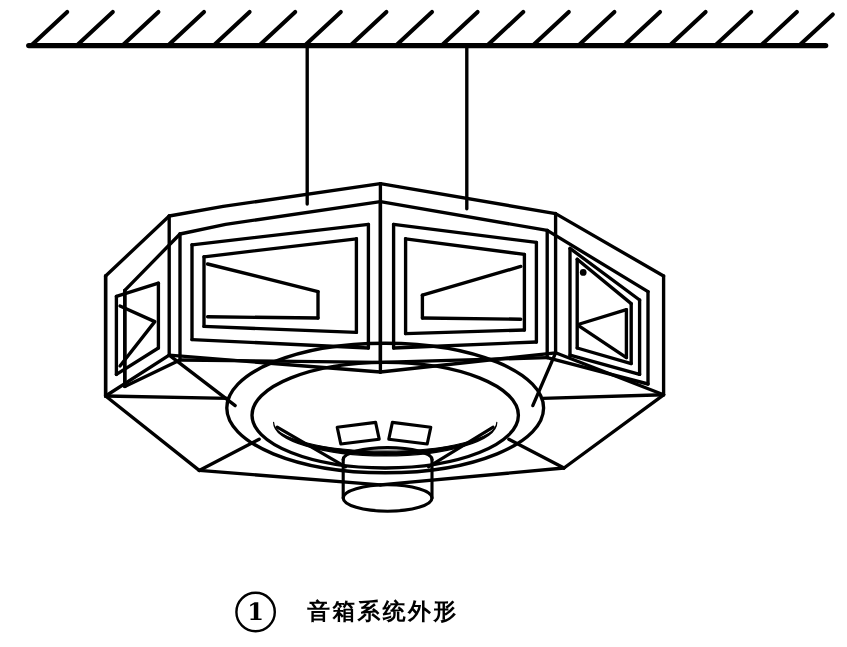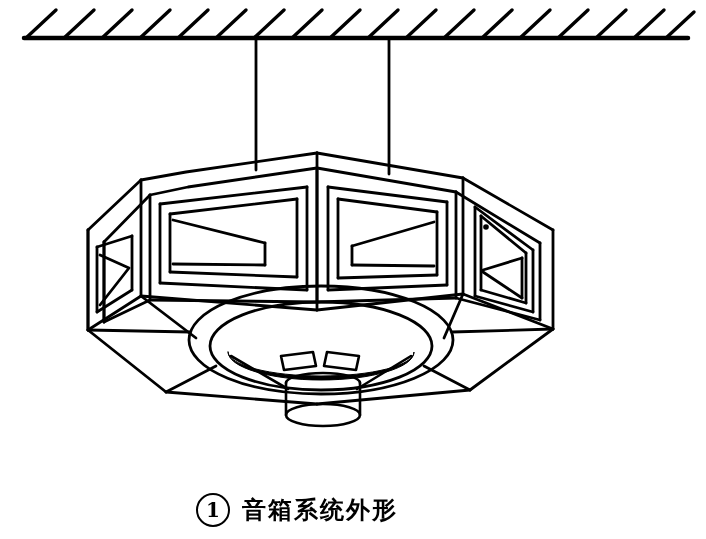--- a/index.html
+++ b/index.html
@@ -48,23 +48,23 @@
     align-items: center;
     justify-content: center;
     font-family: "DejaVu Serif", "Liberation Serif", serif;
     font-size: 20px;
     font-weight: 700;
     line-height: 1;
     color: #000;
     box-sizing: border-box;
   }
   .caption-text {
-    margin-left: 12px;
+    margin-left: 26px;
     font-family: "DejaVu Sans", "Liberation Sans", sans-serif;
-    font-size: 24px;
+    font-size: 19px;
     font-weight: 700;
     letter-spacing: 2px;
     color: #000;
     white-space: nowrap;
   }
 </style>
 </head>
 <body>
 
 <div id="figure-root">

